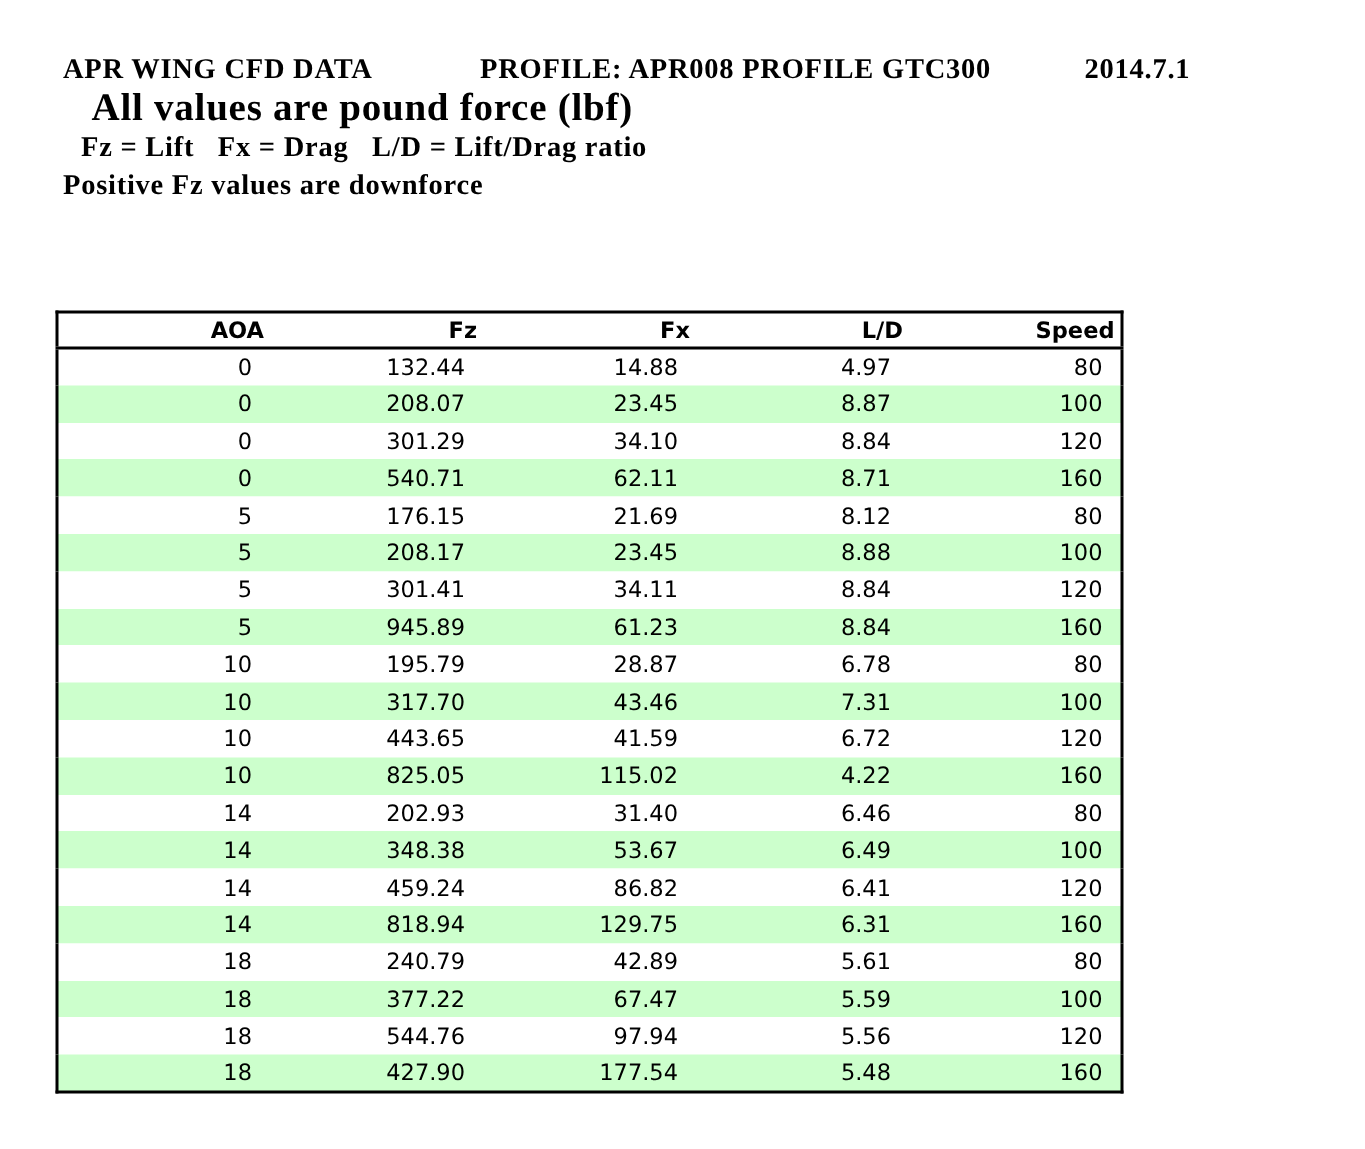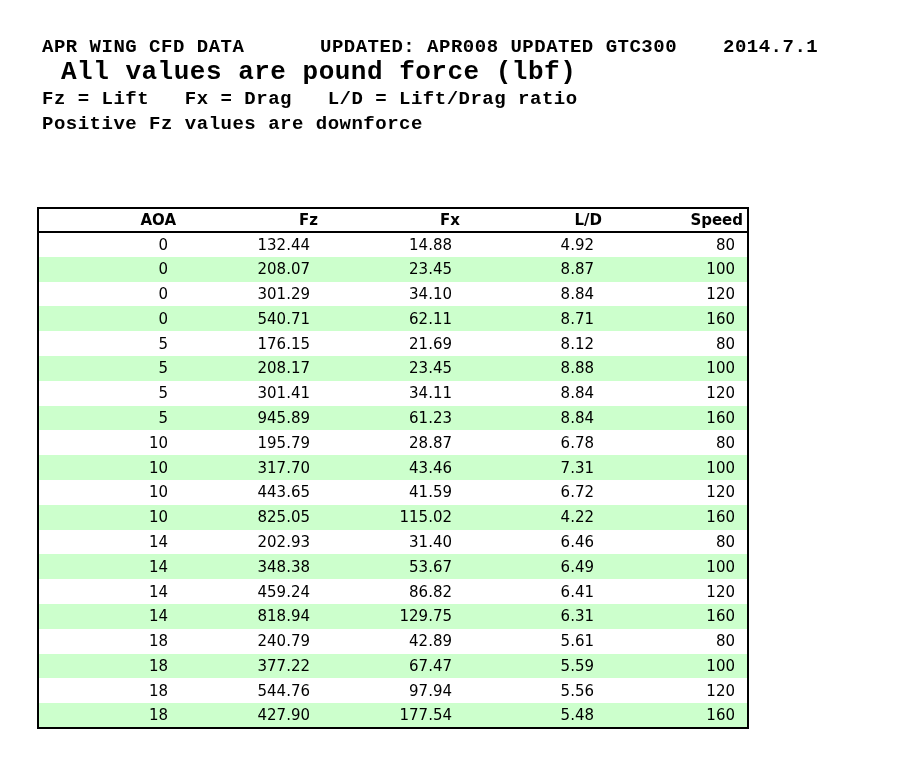--- a/index.html
+++ b/index.html
@@ -10,36 +10,36 @@
     background: #ffffff;
     overflow: hidden;
     position: relative;
     font-family: "Liberation Mono", monospace;
     color: #000000;
   }
   .abs { position: absolute; }
 
   
   .mono-line {
-    font-family: Liberation Mono, monospace;
+    font-family: Liberation Serif, serif;
     font-weight: bold;
     font-size: 19px;
     letter-spacing: 0.5px;
     white-space: pre;
     color: #000;
   }
   #line1-title   { left: 42px;  top: 36px; }
   #line1-profile { left: 320px; top: 36px; }
   #line1-date    { left: 723px; top: 36px; }
   #line2 {
     left: 41px; top: 57px;
     font-size: 26px;
     margin-left: 20px;
   }
-  #line3 { left: 42px; top: 88px;  }
+  #line3 { left: 54px; top: 88px;  }
   #line4 { left: 42px; top: 113px; }
 
   
   #prepared-line {
     left: 37px; top: 184px;
     width: 710px;
     text-align: right;
     font-family: "Liberation Mono", monospace;
     font-size: 19px;
     letter-spacing: 0.5px;
@@ -74,21 +74,21 @@
   #cfd-table tbody td {
     text-align: right;
     padding: 0 12px 0 0;
     vertical-align: middle;
   }
 </style>
 </head>
 <body style="--row-alt: #ccffcc;">
 
 <div class="abs mono-line" id="line1-title">APR WING CFD DATA</div>
-<div class="abs mono-line" id="line1-profile">UPDATED: APR008 UPDATED GTC300</div>
+<div class="abs mono-line" id="line1-profile">PROFILE: APR008 PROFILE GTC300</div>
 <div class="abs mono-line" id="line1-date">2014.7.1</div>
 
 <div class="abs mono-line" id="line2">All values are pound force (lbf)</div>
 
 <div class="abs mono-line" id="line3">Fz = Lift   Fx = Drag   L/D = Lift/Drag ratio</div>
 
 <div class="abs mono-line" id="line4">Positive Fz values are downforce</div>
 
 <div class="abs" id="prepared-line">
   <span id="prepared-label">Prepared by: </span><span id="prepared-value">AMB Aero</span>
@@ -109,21 +109,21 @@
       <th>Fx</th>
       <th>L/D</th>
       <th>Speed</th>
     </tr>
   </thead>
   <tbody>
       <tr>
         <td>0</td>
         <td>132.44</td>
         <td>14.88</td>
-        <td>4.92</td>
+        <td>4.97</td>
         <td>80</td>
       </tr>
       <tr class="alt">
         <td>0</td>
         <td>208.07</td>
         <td>23.45</td>
         <td>8.87</td>
         <td>100</td>
       </tr>
       <tr>

